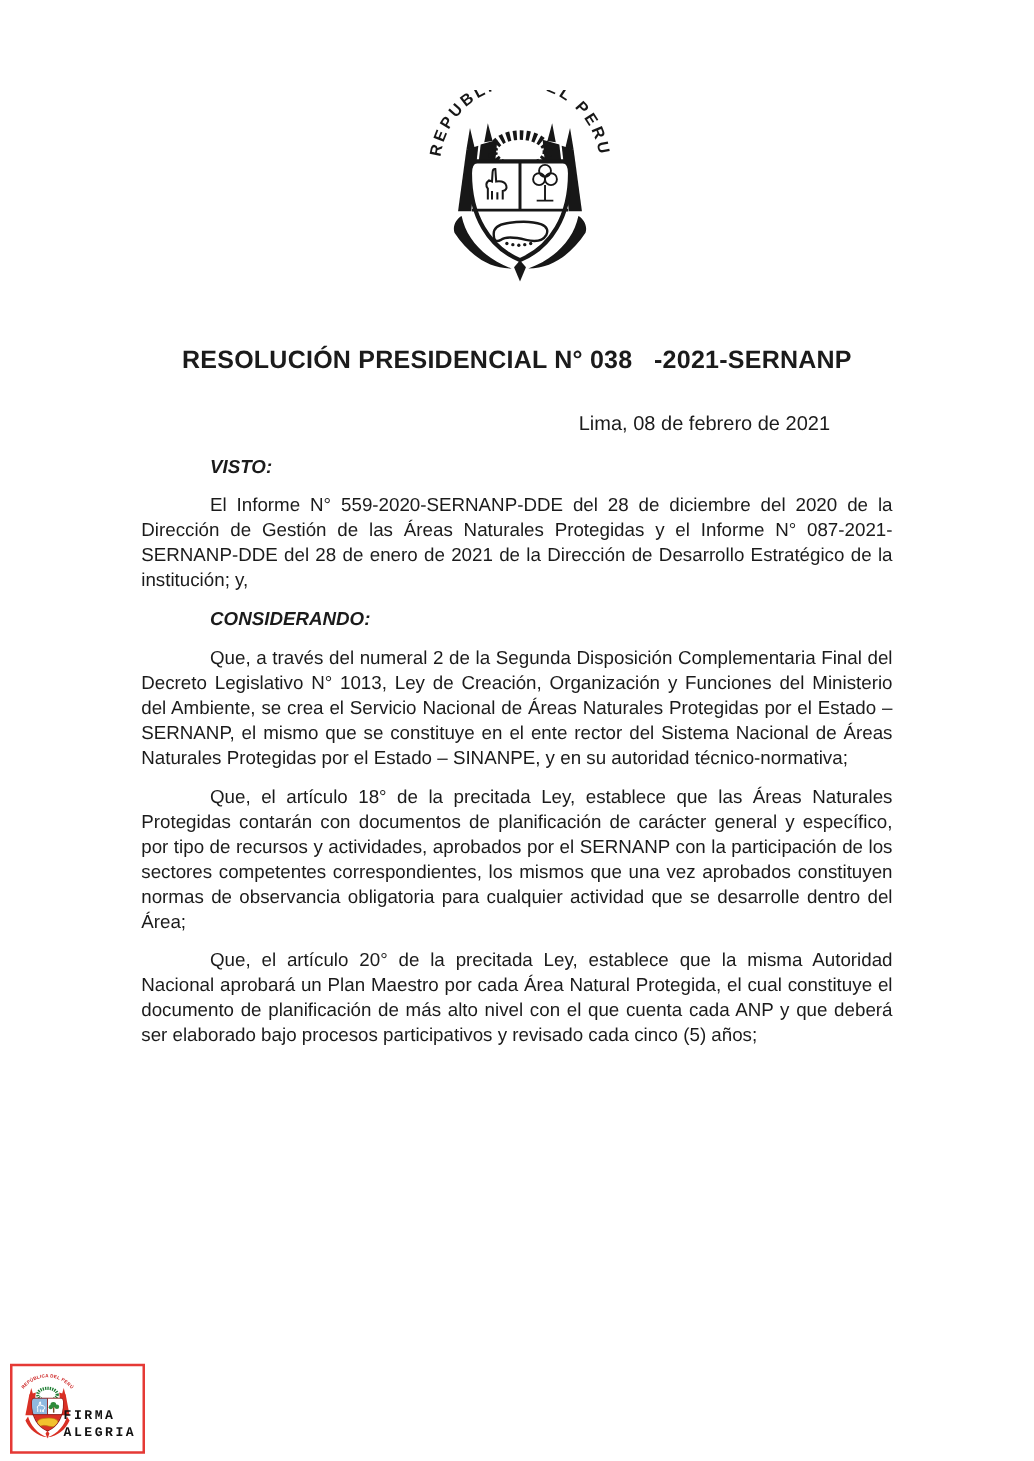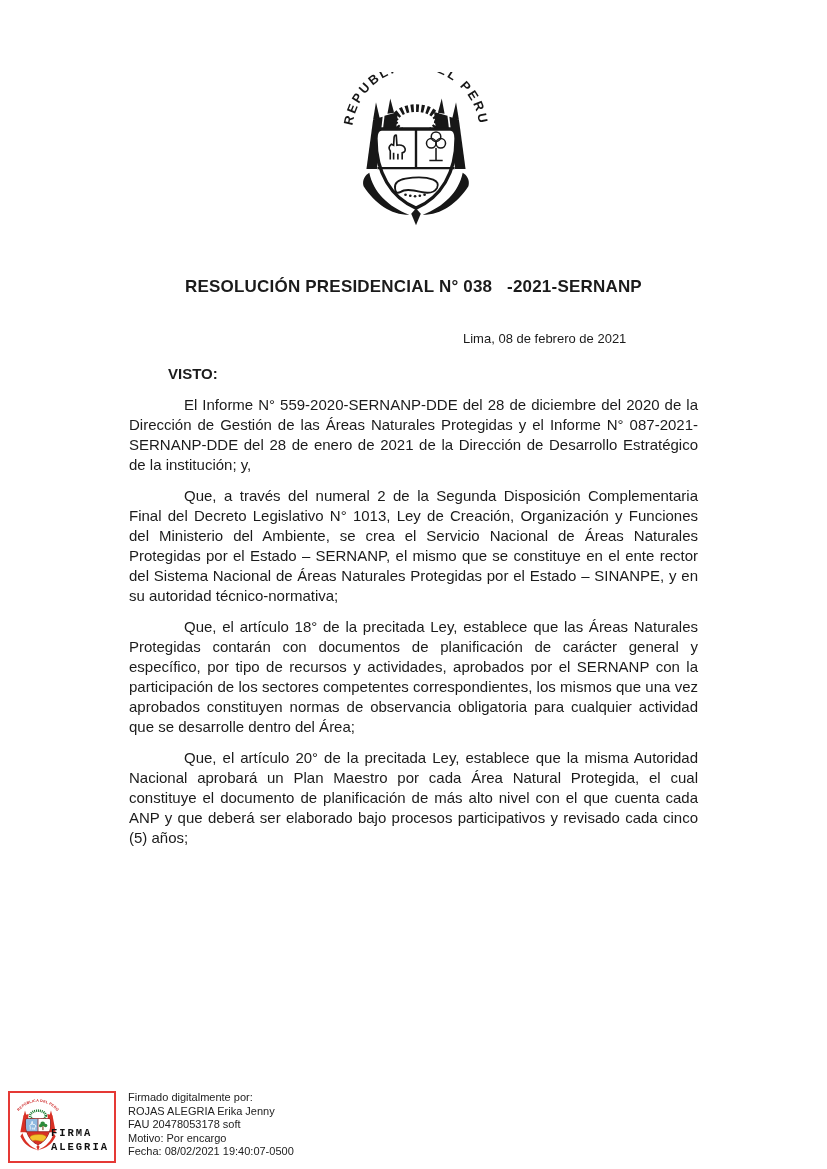--- a/index.html
+++ b/index.html
@@ -11,36 +11,36 @@
     font-family:"Liberation Sans", sans-serif;
     color:#1b1b1b;
     overflow:hidden;
   }
   .emblem {
     position:absolute; left:335px; top:72px;
     width:162px; height:156px;
   }
   .doc-title {
     position:absolute; top:277px; left:0; width:100%;
-    text-align:center; font-weight:bold; font-size:17px;
+    text-align:center; font-weight:bold; font-size:20px;
     white-space:pre; letter-spacing:.2px;
   }
   .dateline {
     position:absolute; top:331px; left:463px;
-    font-size:13px;
+    font-size:16px;
   }
   .doc-body {
     position:absolute; top:364px; left:113px; width:601px;
     font-size:15px; line-height:20px; text-align:justify;
   }
   .doc-body .heading {
     font-size:15px; font-weight:bold; text-indent:55px;
-    margin:0 0 11px; text-align:left;
+    margin:0 0 11px; text-align:left;font-style:italic;
   }
-  .doc-body p { text-indent:55px; margin:0 16px 11px; }
+  .doc-body p { text-indent:55px; margin:0 0 11px; }
   .stamp-box {
     position:absolute; left:8px; top:1091px;
     width:108px; height:72px;
     border:2px solid #e53935; background:#ffffff;
   }
   .stamp-arms { position:absolute; left:1px; top:1px; width:54px; height:66px; }
   .stamp-label {
     position:absolute; right:5px; bottom:7px;
     font-family:"Liberation Mono", monospace;
     font-weight:bold; font-size:10.5px; line-height:14px;
@@ -96,20 +96,21 @@
     </g>
     <path d="M85 141 L80 147 L85 159 L90 147 Z" fill="#171717"></path>
   </svg>
 
   <div class="doc-title">RESOLUCIÓN PRESIDENCIAL N° 038   -2021-SERNANP</div>
   <div class="dateline">Lima, 08 de febrero de 2021</div>
 
   <div class="doc-body">
     <div class="heading">VISTO:</div>
     <p>El Informe N° 559-2020-SERNANP-DDE del 28 de diciembre del 2020 de la Dirección de Gestión de las Áreas Naturales Protegidas y el Informe N° 087-2021-SERNANP-DDE del 28 de enero de 2021 de la Dirección de Desarrollo Estratégico de la institución; y,</p>
+    <div class="heading">CONSIDERANDO:</div>
     <p>Que, a través del numeral 2 de la Segunda Disposición Complementaria Final del Decreto Legislativo N° 1013, Ley de Creación, Organización y Funciones del Ministerio del Ambiente, se crea el Servicio Nacional de Áreas Naturales Protegidas por el Estado – SERNANP, el mismo que se constituye en el ente rector del Sistema Nacional de Áreas Naturales Protegidas por el Estado – SINANPE, y en su autoridad técnico-normativa;</p>
     <p>Que, el artículo 18° de la precitada Ley, establece que las Áreas Naturales Protegidas contarán con documentos de planificación de carácter general y específico, por tipo de recursos y actividades, aprobados por el SERNANP con la participación de los sectores competentes correspondientes, los mismos que una vez aprobados constituyen normas de observancia obligatoria para cualquier actividad que se desarrolle dentro del Área;</p>
     <p>Que, el artículo 20° de la precitada Ley, establece que la misma Autoridad Nacional aprobará un Plan Maestro por cada Área Natural Protegida, el cual constituye el documento de planificación de más alto nivel con el que cuenta cada ANP y que deberá ser elaborado bajo procesos participativos y revisado cada cinco (5) años;</p>
   </div>
 
   <div class="stamp-box">
     <svg class="stamp-arms" viewBox="0 0 104 120" aria-hidden="true">
       <defs>
         <path id="miniArc" d="M 8 44 A 46 46 0 0 1 96 44" fill="none"></path>
         <clipPath id="shieldClip">
@@ -143,21 +144,14 @@
       <line x1="52" y1="44" x2="52" y2="69" stroke="#8b1a1a" stroke-width="1.4"></line>
       <line x1="28" y1="69" x2="76" y2="69" stroke="#8b1a1a" stroke-width="1.4"></line>
       <path d="M52 94 L49 98 L52 106 L55 98 Z" fill="#d93025"></path>
     </svg>
     <div class="stamp-label">
       <div>FIRMA</div>
       <div>ALEGRIA</div>
     </div>
   </div>
 
-  <div class="sig-details">
-    <div>Firmado digitalmente por:</div>
-    <div>ROJAS ALEGRIA Erika Jenny</div>
-    <div>FAU 20478053178 soft</div>
-    <div>Motivo: Por encargo</div>
-    <div>Fecha: 08/02/2021 19:40:07-0500</div>
-  </div>
 
 </div>
 
 </body></html>

